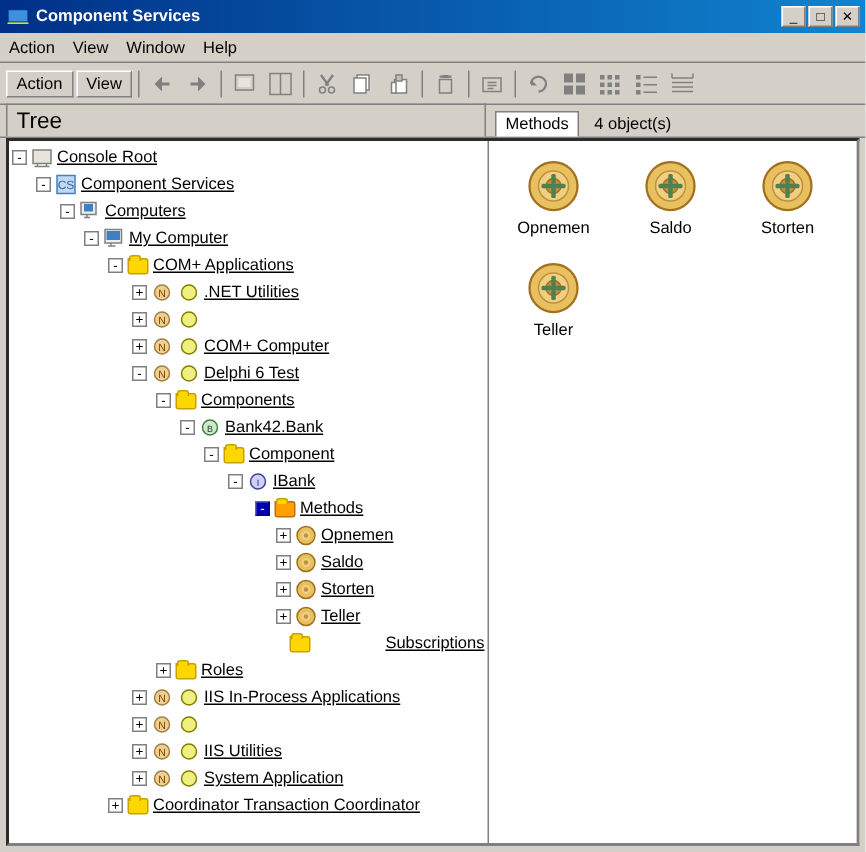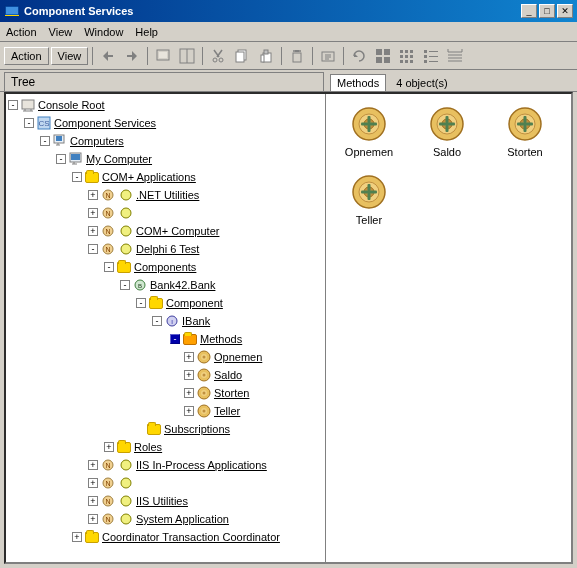--- a/index.html
+++ b/index.html
@@ -357,21 +357,21 @@
         <line x1="1" y1="7" x2="15" y2="7" stroke="#808080" stroke-width="1"></line>
         <line x1="1" y1="10" x2="15" y2="10" stroke="#808080" stroke-width="1"></line>
         <line x1="1" y1="13" x2="15" y2="13" stroke="#808080" stroke-width="1"></line>
       </svg>
   </div>
 </div>
 
 <div class="main-wrapper">
 
   <div style="display:flex; background:#d4d0c8; border-bottom:1px solid #808080; height:22px; align-items:flex-end; padding:0 4px;">
-    <div style="width:320px; padding:2px 6px; font-size:12px; border:1px solid #808080; border-bottom:none; background:#d4d0c8;margin-top:37px;">Tree</div>
+    <div style="width:320px; padding:2px 6px; font-size:15px; border:1px solid #808080; border-bottom:none; background:#d4d0c8;margin-top:37px;">Tree</div>
     <div style="flex:1; display:flex; align-items:center; padding: 0 6px; gap:10px;">
       <div style="padding:2px 6px; font-size:11px; border:1px solid #808080; border-bottom:none; background:white;">Methods</div>
       <div style="font-size:11px;">4 object(s)</div>
     </div>
   </div>
 
   <div class="split-area">
 
     <div class="tree-pane">
 
@@ -608,21 +608,21 @@
                                   <circle cx="7" cy="7" r="3" fill="#f0d080"></circle>
                                   <circle cx="7" cy="7" r="1.5" fill="#c09040"></circle>
                                 </svg>
                               </span>
                               <span class="tree-label">Teller</span>
                             </div>
                           </div>
                         </div>
                       </div>
 
-                      <div style="display:flex;align-items:center;padding:1px 0;">
+                      <div style="display:flex;align-items:center;padding:1px 0;justify-content:space-between;">
                         <span style="width:10px;"></span>
                         <span class="tree-icon">
                           <span class="folder-icon"></span>
                         </span>
                         <span class="tree-label">Subscriptions</span>
                       </div>
                     </div>
                   </div>
 
                   <div style="display:flex;align-items:center;padding:1px 0;">

